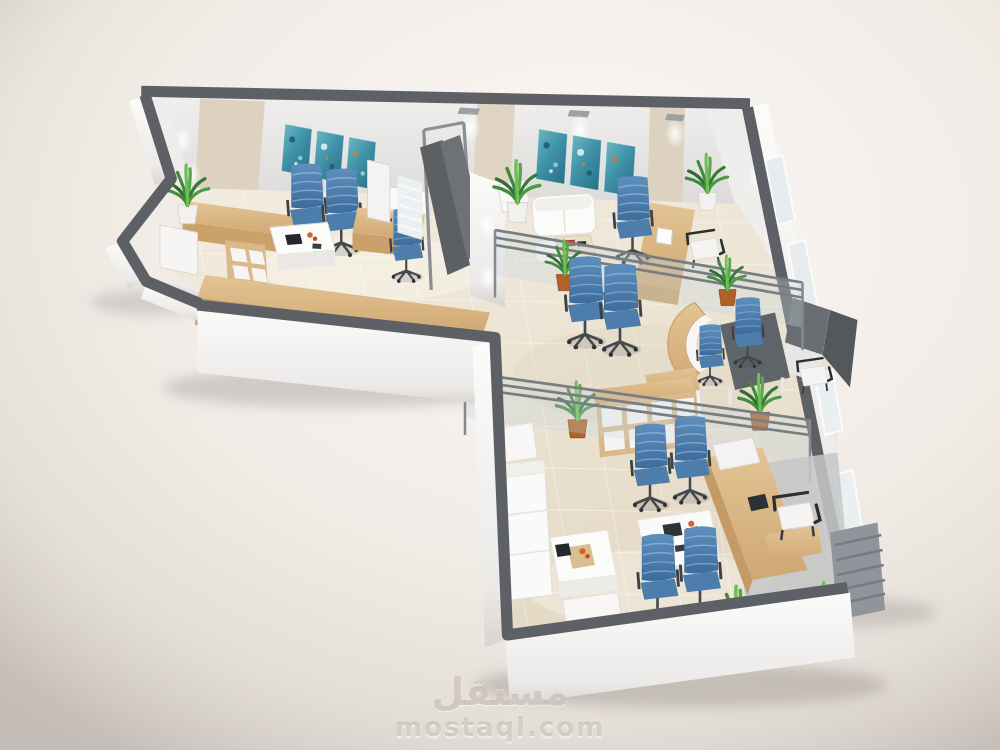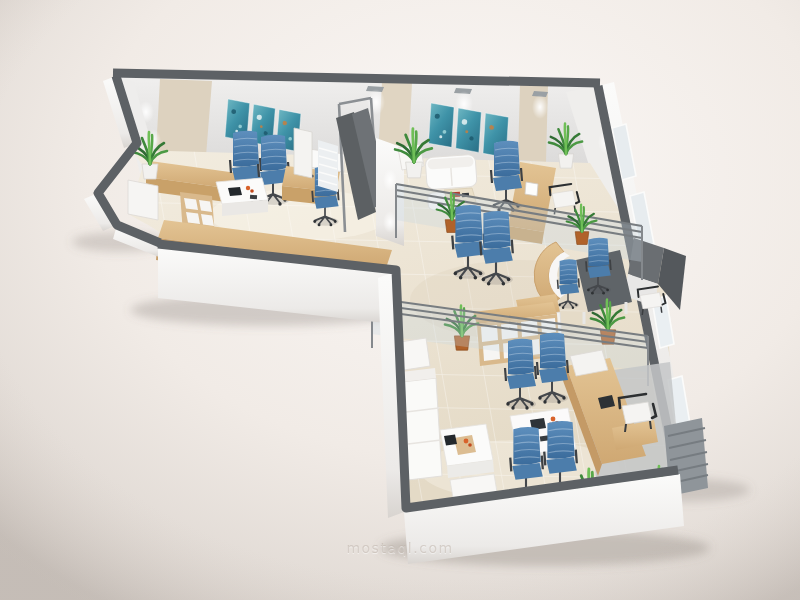--- a/index.html
+++ b/index.html
@@ -3,21 +3,21 @@
 <meta charset="utf-8">
 <style>
   html,body{margin:0;padding:0;background:#eee8e3;}
   .stage{position:relative;width:800px;height:600px;overflow:hidden;
          font-family:"DejaVu Sans",sans-serif;}
   .stage svg{display:block;width:800px;height:600px;}
   .watermark{position:absolute;left:50%;top:540px;transform:translateX(-50%);
              text-align:center;user-select:none;pointer-events:none;}
   .wm-logo{font-size:30px;font-weight:bold;color:rgba(186,174,165,0.60);
            line-height:1;text-shadow:0 1px 1px rgba(255,255,255,0.6);}
-  .wm-url{font-size:14px;font-weight:normal;letter-spacing:1.5px;
+  .wm-url{font-size:21px;font-weight:bold;letter-spacing:1.5px;
           color:rgba(190,179,170,0.55);line-height:1.2;
           text-shadow:0 1px 1px rgba(255,255,255,0.6);}
 </style>
 </head>
 <body>
 
 <div class="stage">
 <svg viewBox="0 0 800 600" xmlns="http://www.w3.org/2000/svg">
   <defs>
     <radialGradient id="bgG" cx="58%" cy="30%" r="85%">
@@ -384,15 +384,16 @@
       <path d="M116,76 L137,143 L98,193 L117,225 L160,243"></path>
       <path d="M158,244 L396,270 L406,508 L678,470"></path>
       <path d="M113,73 L600,83"></path>
     </g>
   </g>
 
   <rect x="0" y="0" width="800" height="600" fill="url(#vinG)"></rect>
 </svg>
 
 <div class="watermark">
+  <div class="wm-logo">مستقل</div>
   <div class="wm-url">mostaql.com</div>
 </div>
 </div>
 
 </body></html>

